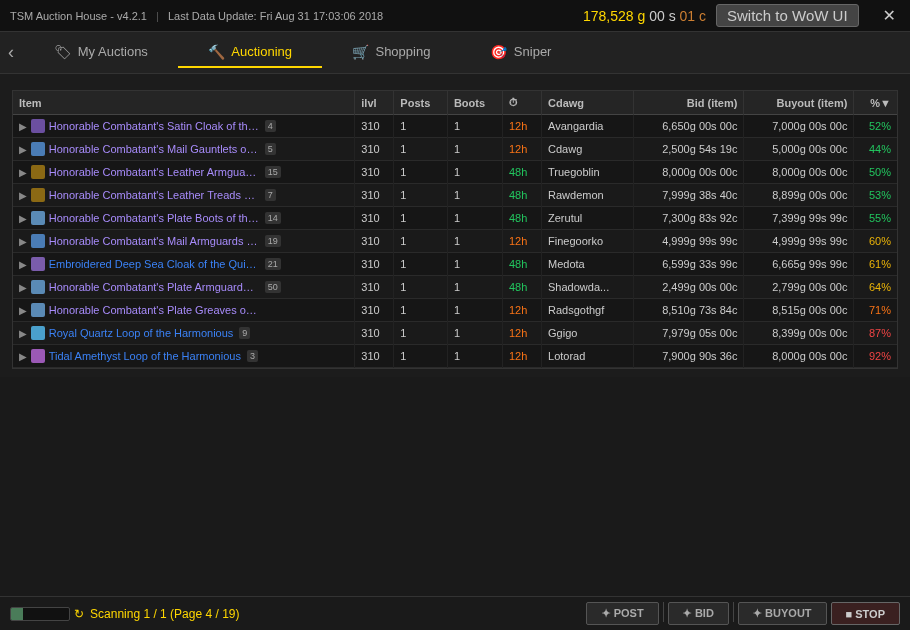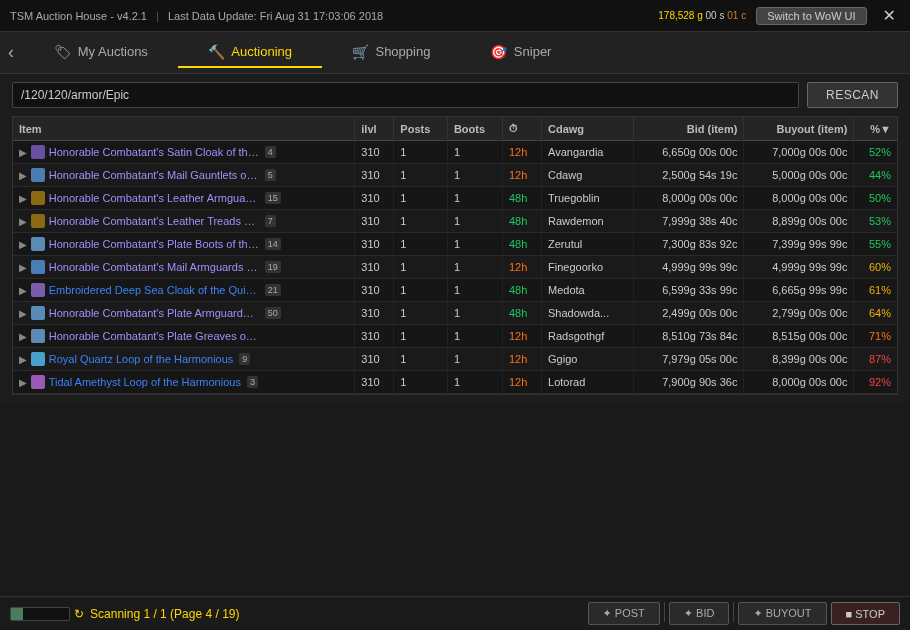--- a/index.html
+++ b/index.html
@@ -23,35 +23,35 @@
       border-bottom: 1px solid #333;
     }
     .titlebar-title {
       color: #aaa;
       font-size: 11px;
       flex: 1;
     }
     .titlebar-title span.sep { color: #555; margin: 0 6px; }
     .titlebar-gold {
       color: #ccc;
-      font-size: 10px;
+      font-size: 14px;
       margin-right: 10px;
     }
     .gold-val { color: #ffd700; }
     .silver-val { color: #ccc; }
     .copper-val { color: #cd7f32; }
     .switch-btn {
       background: #444;
       border: 1px solid #666;
       color: #ccc;
       padding: 2px 10px;
       border-radius: 3px;
-      font-size: 11px;
+      font-size: 15px;
       cursor: pointer;
-      margin-right: 12px;
+      margin-right: 20px;
     }
     .close-btn {
       color: #ccc;
       font-size: 16px;
       cursor: pointer;
       background: none;
       border: none;
       padding: 0 4px;
     }
 
@@ -256,20 +256,21 @@
       background: #2a2a2a;
       border: 1px solid #555;
       color: #aaa;
       padding: 4px 14px;
       font-size: 11px;
       cursor: pointer;
       border-radius: 2px;
       display: flex;
       align-items: center;
       gap: 4px;
+      font-weight: bold;
     }
     .action-btn.stop {
       background: #3a2020;
       border-color: #666;
       color: #ccc;
     }
     .btn-divider {
       width: 1px;
       height: 20px;
       background: #444;
@@ -327,24 +328,20 @@
   </div>
   <div class="nav-tab">
     <span class="tab-icon">🎯</span>
     <span>Sniper</span>
   </div>
 </div>
 
 <div class="main-content">
 
   <div class="search-section">
-    <div class="search-row">
-      <input class="search-input" type="text" value="/120/120/armor/Epic" style="">
-      <button class="rescan-btn">RESCAN</button>
-    </div>
   </div>
 
   <div class="table-container">
     <table>
       <thead>
         <tr>
           <th>Item</th>
           <th class="center">ilvl</th>
           <th class="center">Posts</th>
           <th class="center">Boots</th>

